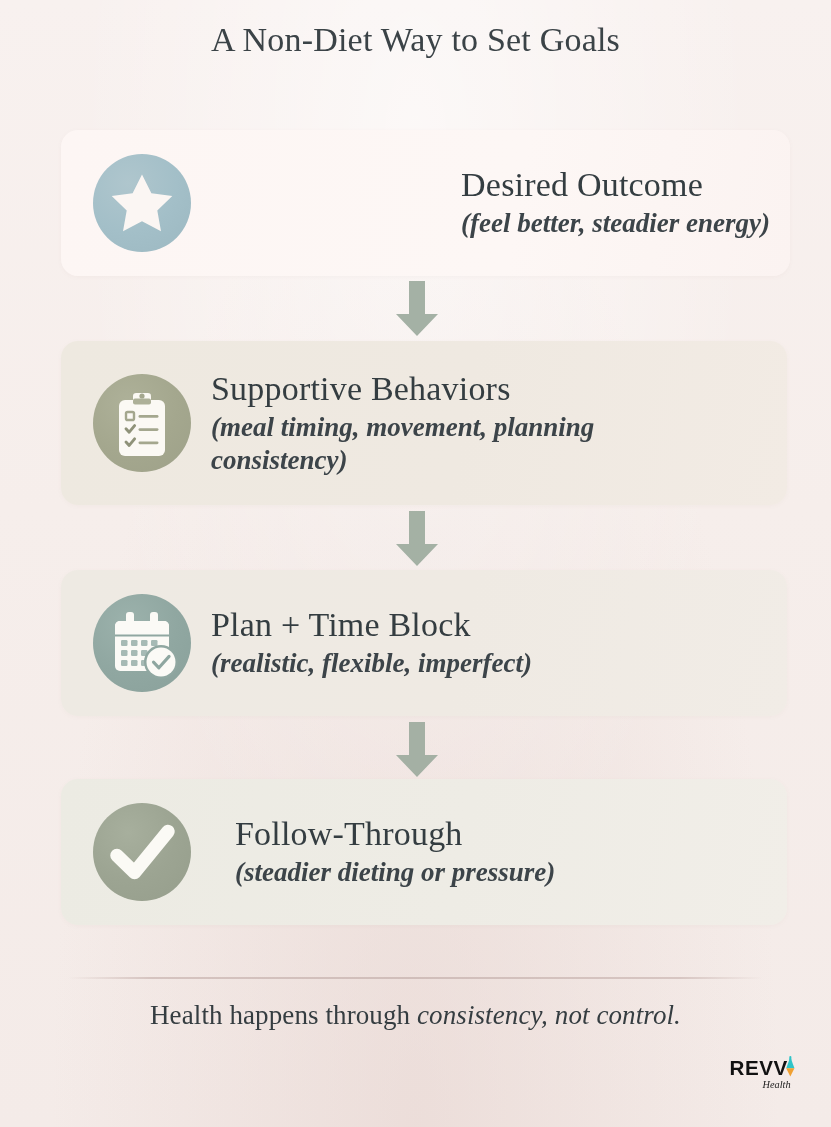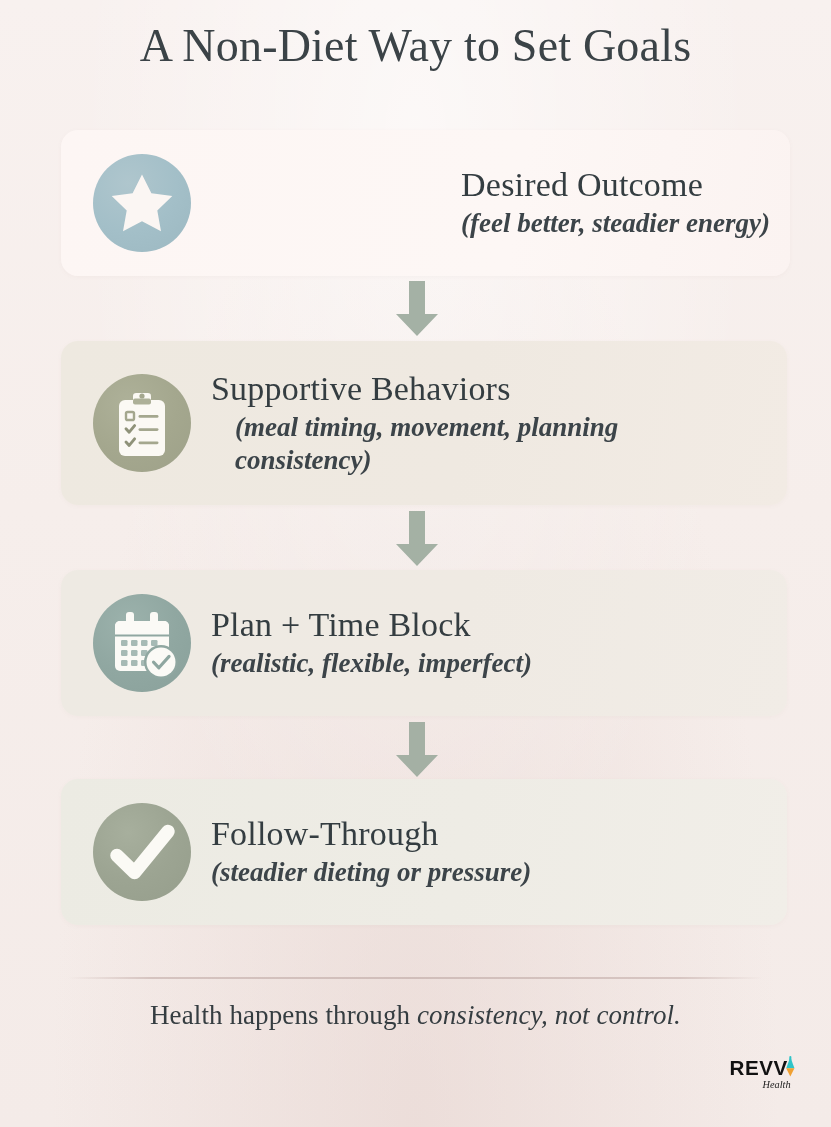--- a/index.html
+++ b/index.html
@@ -26,21 +26,21 @@
     pointer-events:none;
   }
 
   .page { position:absolute; inset:0; }
 
   
   .title {
     position:absolute;
     top:20px; left:0; right:0;
     text-align:center;
-    font-size:46px;
+    font-size:34px;
     line-height:1.15;
     letter-spacing:0.2px;
     color:#3b4347;
     font-weight:400;
   }
 
   
   .card {
     position:absolute;
     border-radius:17px;
@@ -60,20 +60,21 @@
   }
   .card.c3 {
     left:61px; top:570px; width:726px; height:146px;
     background:linear-gradient(100deg,#eeeae3 0%, #efeae3 55%, #f1ece6 100%);
     box-shadow:0 1px 4px rgba(150,130,115,0.05);
   }
   .card.c4 {
     left:61px; top:779px; width:726px; height:146px;
     background:linear-gradient(100deg,#ecebe3 0%, #eeece5 55%, #f1eee8 100%);
     box-shadow:0 1px 4px rgba(150,130,115,0.05);
+    gap:24px;
   }
 
   .icon-wrap {
     flex:0 0 auto;
     width:98px; height:98px;
     margin-left:32px;
     position:relative;
   }
   .icon-circle {
     position:absolute; inset:0;
@@ -94,21 +95,21 @@
   }
   .card-sub {
     font-size:27px;
     line-height:1.22;
     font-style:italic;
     color:#3c4449;
     margin-top:3px;
     max-width:480px;
     font-weight:bold;
   }
-  .card.c2 .card-sub { max-width:478px;margin-left:24px; }
+  .card.c2 .card-sub { max-width:478px; }
 
   
   .arrow {
     position:absolute;
     left:394px;
     width:46px; height:56px;
   }
   .arrow.a1 { top:281px; }
   .arrow.a2 { top:511px; }
   .arrow.a3 { top:722px; }

